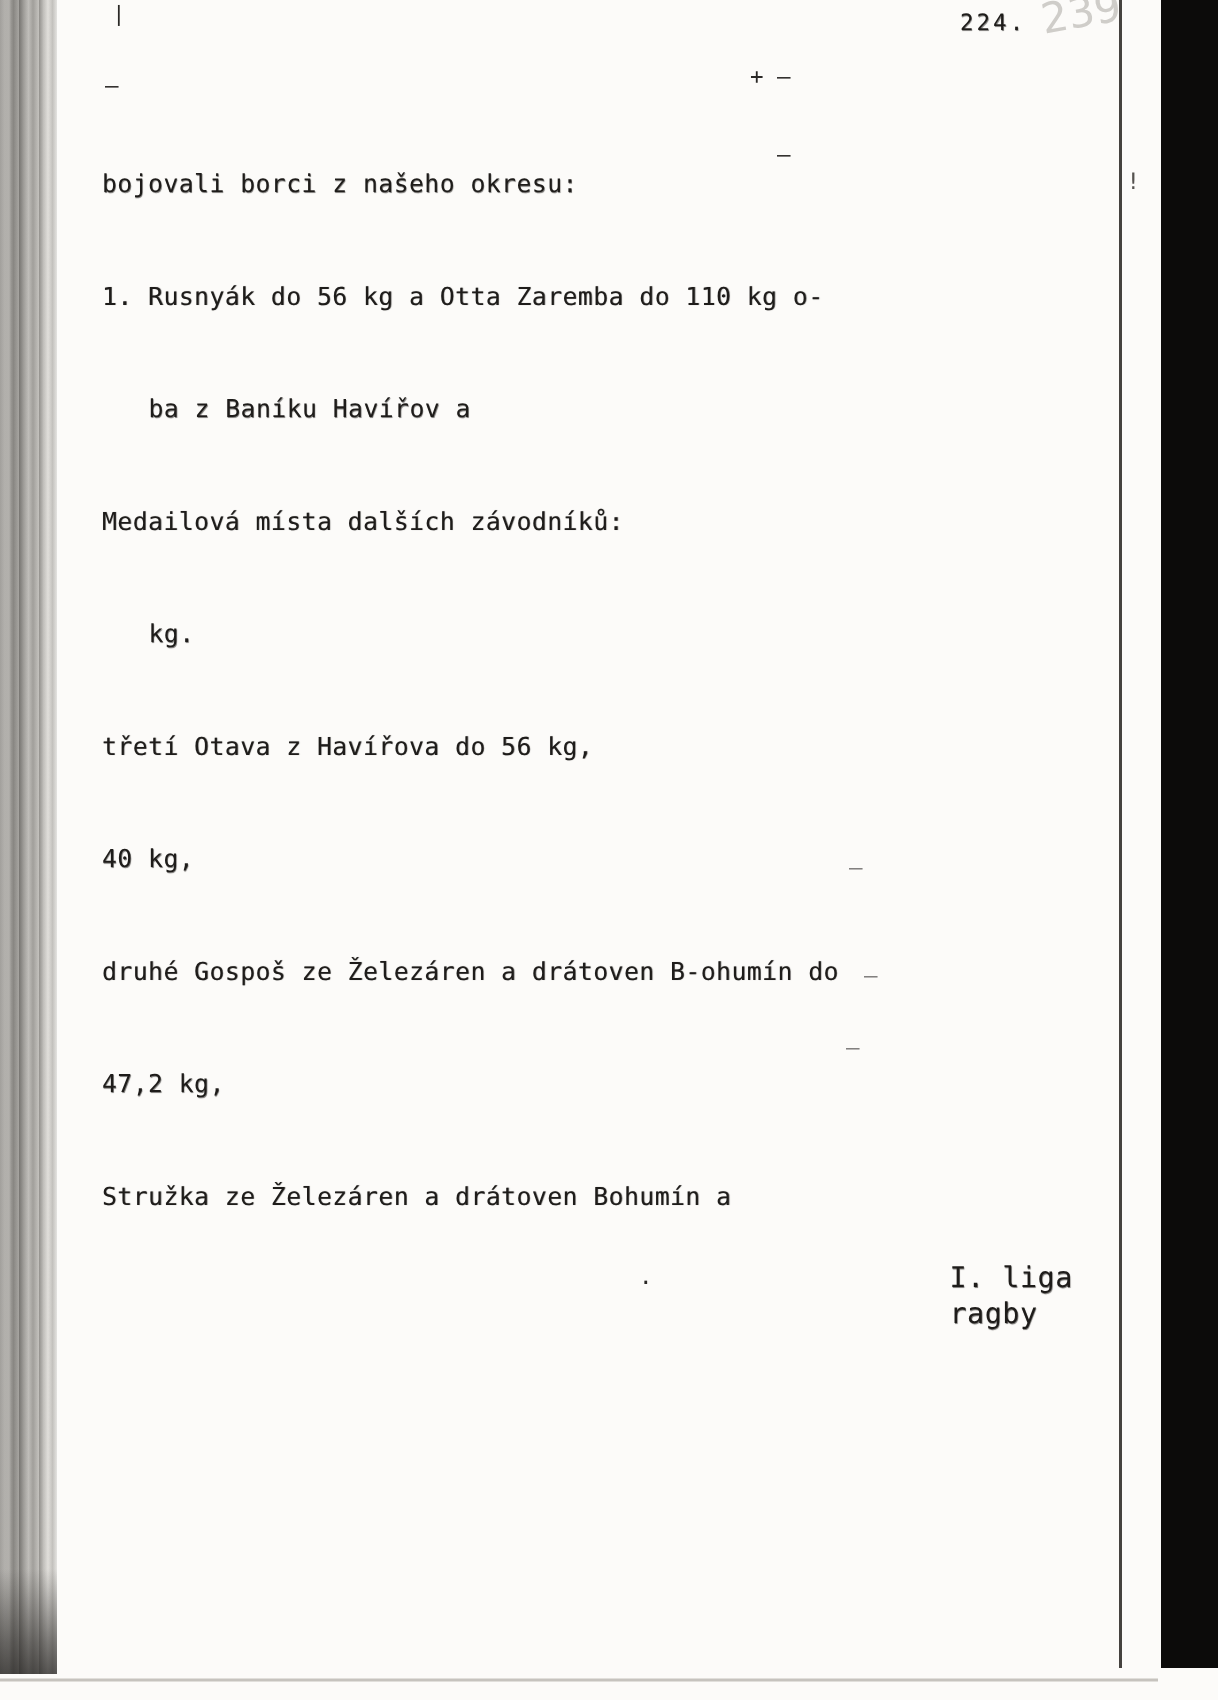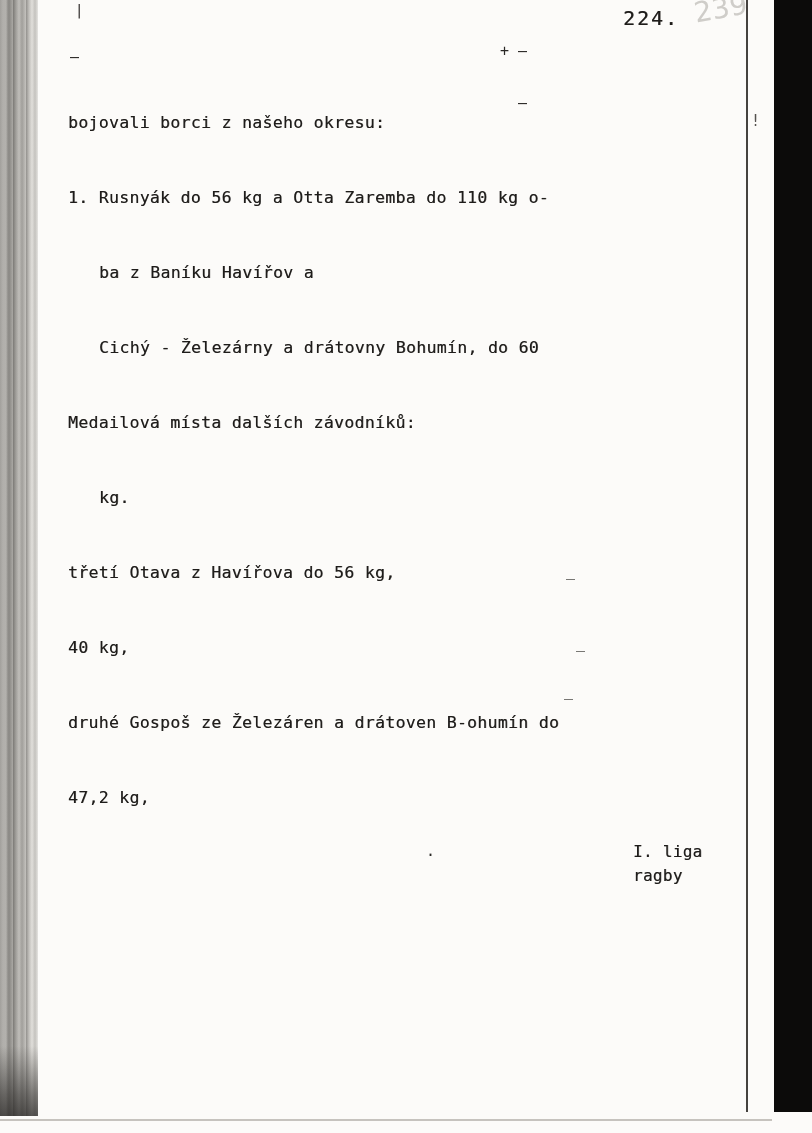--- a/index.html
+++ b/index.html
@@ -51,22 +51,22 @@
     width: 772px; height: 2px;
     background: #c6c3be;
   }
   
   .typed {
     color: #1e1c1a;
     text-shadow: 0.4px 0.4px 0.5px rgba(20,18,16,0.55);
   }
   .page-number {
     position: absolute;
-    left: 623px; top: 6px;
-    font-size: 20px;
+    left: 640px; top: 6px;
+    font-size: 15px;
     letter-spacing: 2px;
   }
   .handwritten-number {
     position: absolute;
     left: 694px; top: -8px;
     font-family: "DejaVu Sans", sans-serif;
     font-size: 28px;
     color: #cfcdc9;
     transform: rotate(-10deg);
     text-shadow: none;
@@ -78,21 +78,21 @@
     font-size: 16.5px;
     line-height: 25px;
     letter-spacing: 0.3px;
     white-space: pre;
   }
   .ln { height: 25px; }
   .in1 { padding-left: 31px; }
   .margin-note {
     position: absolute;
     left: 633px; top: 840px;
-    font-size: 16px;
+    font-size: 19px;
     line-height: 24px;
     letter-spacing: 0.3px;
   }
   
   .mark {
     position: absolute;
     font-size: 15px;
     color: #2a2826;
   }
 </style>
@@ -114,27 +114,27 @@
 <span class="mark" style="left:566px; top:562px;">_</span>
 <span class="mark" style="left:576px; top:634px;">_</span>
 <span class="mark" style="left:564px; top:682px;">_</span>
 <span class="mark" style="left:426px; top:842px;">.</span>
 <span class="mark" style="left:751px; top:112px; color:#55524f;">!</span>
 
 <div class="text-block typed">
   <div class="ln">bojovali borci z našeho okresu:</div>
   <div class="ln">1. Rusnyák do 56 kg a Otta Zaremba do 110 kg o-</div>
   <div class="ln in1">ba z Baníku Havířov a</div>
-  <div class="ln in1">Cichý - Železárny a drátovny Bohumín, do 60</div>
   <div class="ln">Medailová místa dalších závodníků:</div>
   <div class="ln in1">kg.</div>
   <div class="ln">třetí Otava z Havířova do 56 kg,</div>
   <div class="ln">40 kg,</div>
   <div class="ln">druhé Gospoš ze Železáren a drátoven B-ohumín do</div>
   <div class="ln">47,2 kg,</div>
+  <div class="ln">Stružka ze Železáren a drátoven Bohumín a</div>
   
   
   
   
   
   
   
   
   
   

